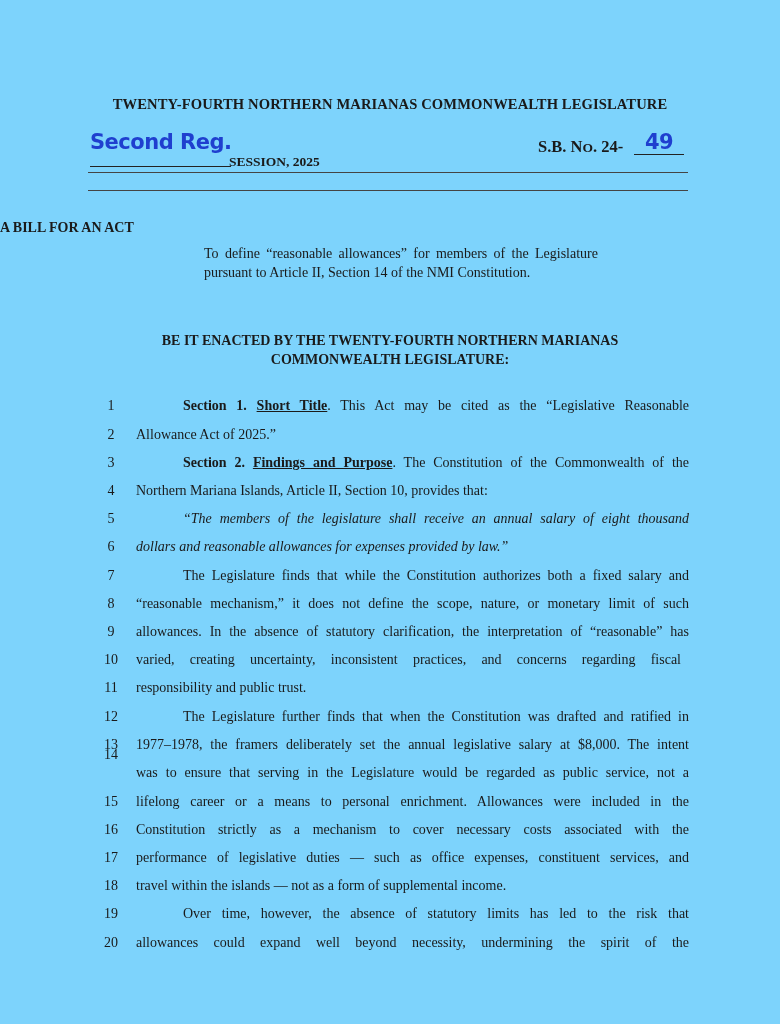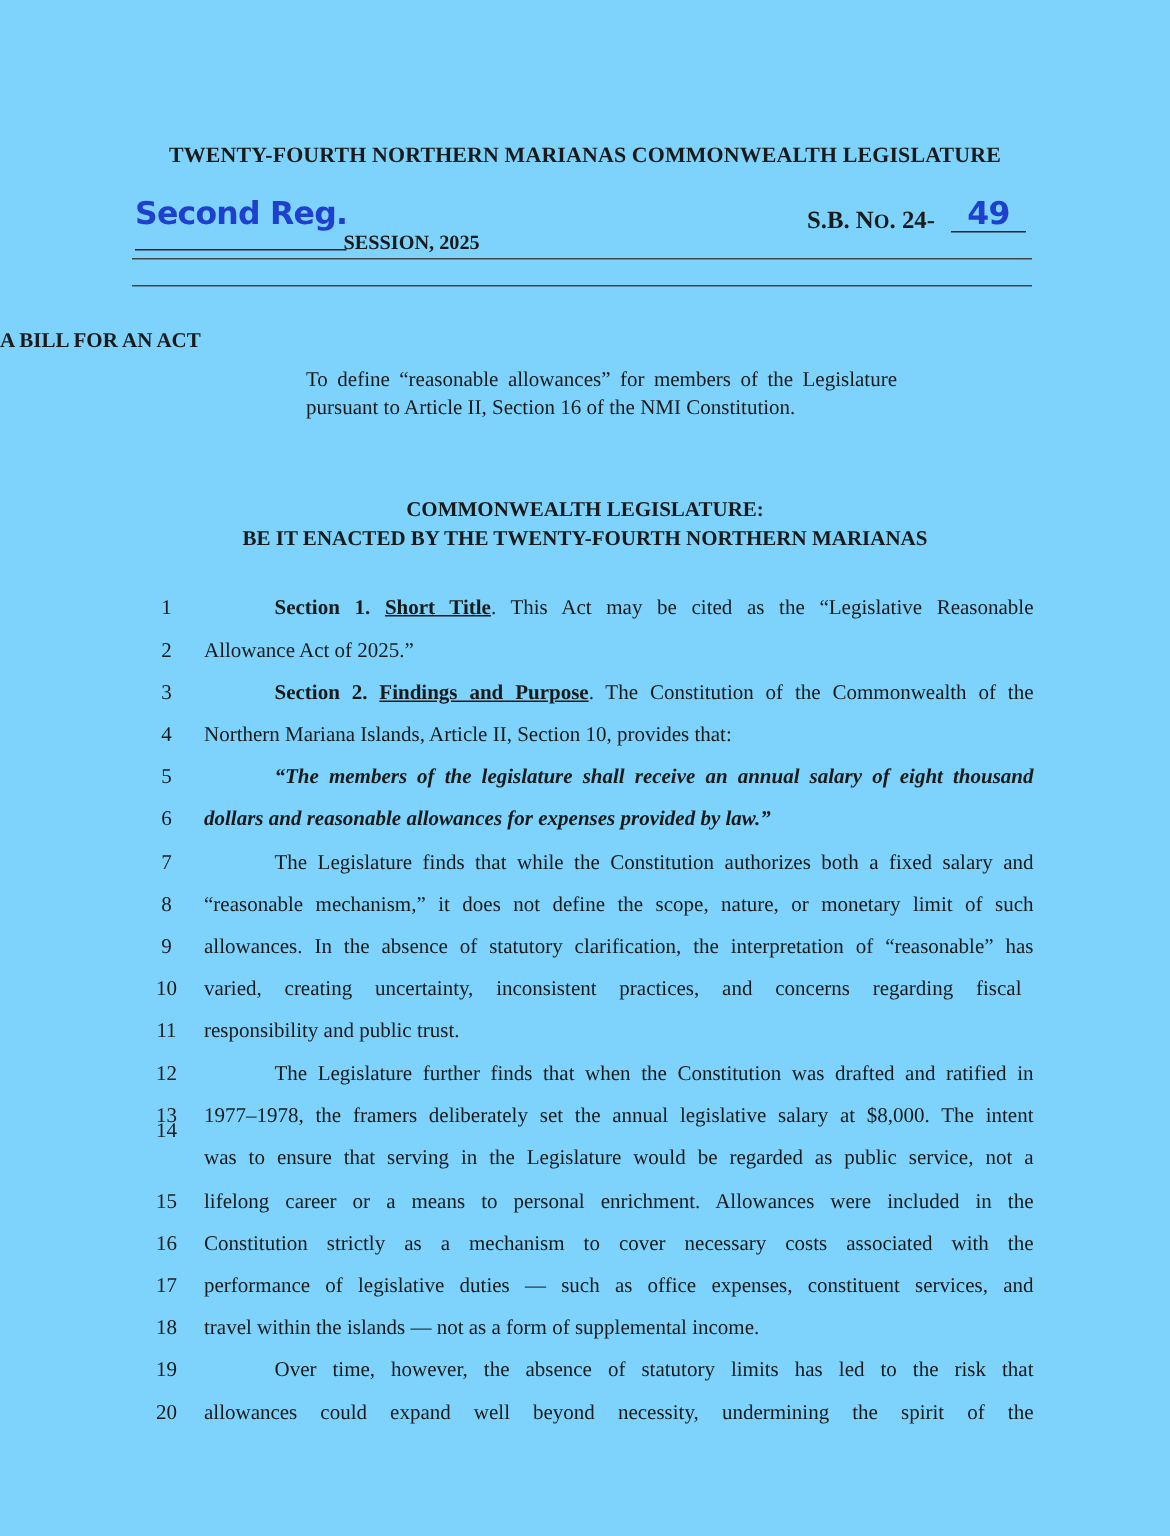--- a/index.html
+++ b/index.html
@@ -33,46 +33,46 @@
 
   .enacted { position: absolute; left: 120px; top: 331px; width: 540px; text-align: center;
              font-weight: bold; font-size: 14px; line-height: 19px; }
 
   .line-num { position: absolute; left: 96px; width: 30px; text-align: center; font-size: 14px; }
   .line { position: absolute; left: 136px; width: 553px; font-size: 14px; white-space: nowrap; }
   .line.justify { text-align: justify; text-align-last: justify; white-space: normal; }
   .line.indent { padding-left: 47px; box-sizing: border-box; }
   .b { font-weight: bold; margin-top: 48px; }
   .u { text-decoration: underline; font-weight: bold; }
-  .i { font-style: italic; font-weight: bold; }
+  .i { font-style: italic; }
 </style>
 </head>
 <body>
 
 <div class="page">
 
   <div class="leg-title">TWENTY-FOURTH NORTHERN MARIANAS COMMONWEALTH LEGISLATURE</div>
 
   <div class="session-row">
     <span class="hand session-hand">Second Reg.</span>
     <span class="session-label">SESSION, 2025</span>
     <span class="sb-label"><span>S.B. N</span><span class="sc">O</span><span>. 24-</span></span>
     <span class="hand sb-num">49</span>
   </div>
 
   <div class="hr hr1"></div>
   <div class="hr hr2"></div>
 
   <div class="bill-title">A BILL FOR AN ACT</div>
 
-  <div class="purpose">To define “reasonable allowances” for members of the Legislature pursuant to Article II, Section 16 of the NMI Constitution.</div>
+  <div class="purpose">To define “reasonable allowances” for members of the Legislature pursuant to Article II, Section 14 of the NMI Constitution.</div>
 
   <div class="enacted">
+    <div>BE IT ENACTED BY THE TWENTY-FOURTH NORTHERN MARIANAS</div>
     <div>COMMONWEALTH LEGISLATURE:</div>
-    <div>BE IT ENACTED BY THE TWENTY-FOURTH NORTHERN MARIANAS</div>
   </div>
 
   <div id="lines">
     <div class="line-num" style="top:398px">1</div>
     <div class="line justify indent" style="top:398px"><span class="b">Section 1.</span> <span class="u">Short Title</span><span>. This Act may be cited as the “Legislative Reasonable</span></div>
 
     <div class="line-num" style="top:427px">2</div>
     <div class="line" style="top:427px">Allowance Act of 2025.”</div>
 
     <div class="line-num" style="top:455px">3</div>

